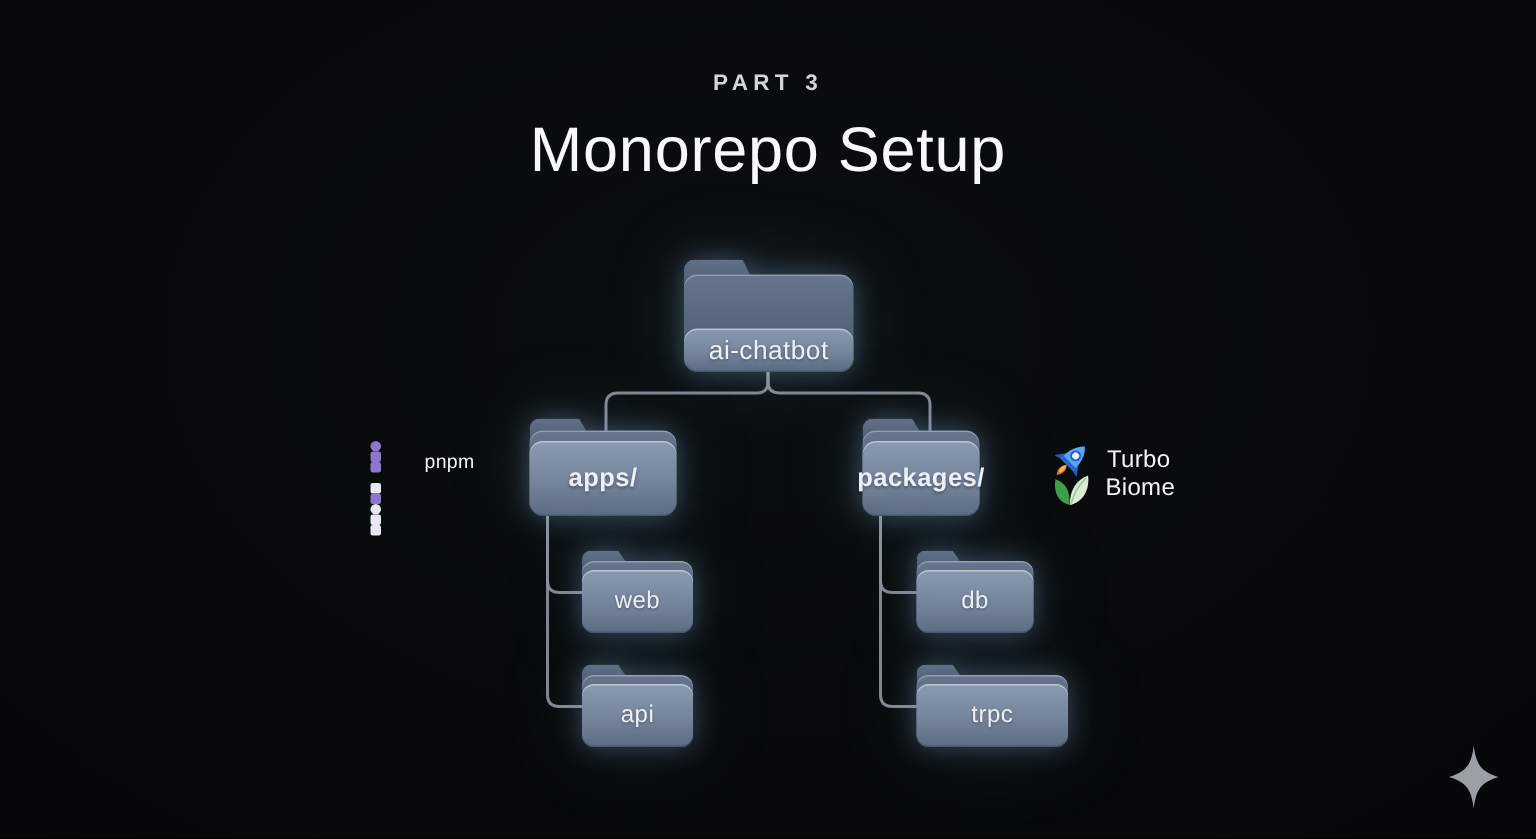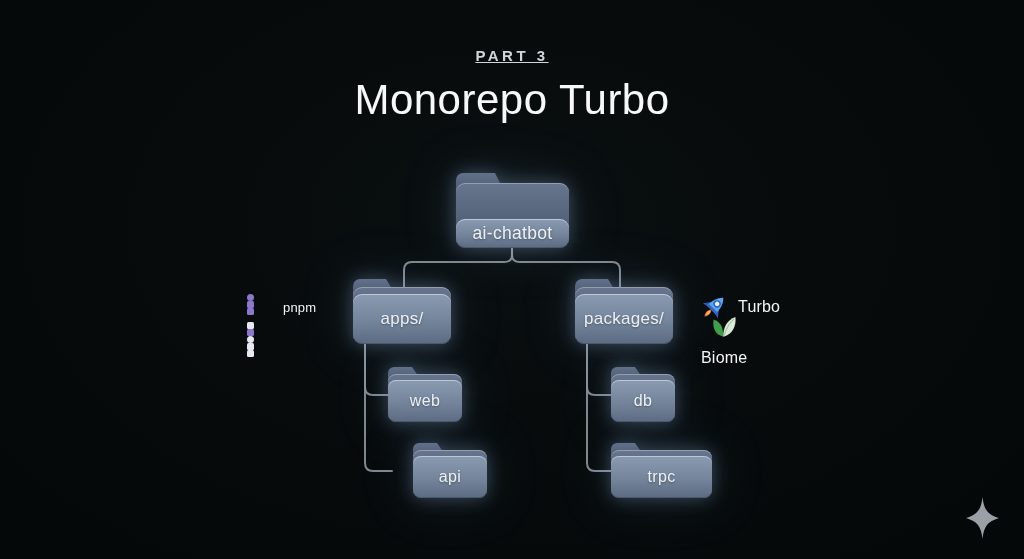--- a/index.html
+++ b/index.html
@@ -4,21 +4,21 @@
 <style>
   html,body{margin:0;padding:0;background:#000;}
   .canvas{
     position:relative;width:1024px;height:559px;overflow:hidden;
     background:radial-gradient(ellipse at 50% 40%, #0a0f10 0%, #060a0b 55%, #050808 100%);
     font-family:"Liberation Sans", sans-serif;
   }
   
   .part-label{
     position:absolute;left:0;right:0;top:47px;text-align:center;
-    font-size:15px;font-weight:700;letter-spacing:3.5px;color:#d3d6d9;text-decoration:underline;
+    font-size:15px;font-weight:700;letter-spacing:3.5px;color:#d3d6d9;
   }
   .title{
     position:absolute;left:0;right:0;top:76px;text-align:center;
     font-size:42px;font-weight:500;letter-spacing:.5px;color:#f7f8f9;
   }
   
   svg.connectors{position:absolute;left:0;top:0;width:1024px;height:559px;}
   svg.connectors path{fill:none;stroke:#8b939d;stroke-width:2;stroke-linecap:round;opacity:.92;}
   
   .folder{
@@ -48,21 +48,21 @@
     color:#edf1f6;text-shadow:0 1px 2px rgba(10,16,24,.35);
     letter-spacing:.3px;
   }
   .folder.lg .tab{height:18px;width:48px;}
   .folder.lg .back{top:10px;}
   .folder.lg .front{top:18px;margin-top:28px;}
   .folder.lg .folder-label{font-size:17.5px;}
   .folder.md .tab{height:15px;width:42px;}
   .folder.md .back{top:8px;}
   .folder.md .front{top:15px;}
-  .folder.md .folder-label{font-size:17px;}
+  .folder.md .folder-label{font-size:17px;font-weight:bold;}
   .folder.sm .tab{height:13px;width:33px;border-radius:6px 8px 0 0;}
   .folder.sm .back{top:7px;border-radius:8px;}
   .folder.sm .front{top:13px;border-radius:8px;align-items:center;}
   .folder.sm .folder-label{font-size:16px;}
   
   .tool{
     position:absolute;display:flex;align-items:center;gap:10px;
     color:#f2f4f6;font-size:16px;font-weight:500;letter-spacing:.2px;
   }
   .tool .tool-icon{flex:0 0 auto;display:block;}
@@ -78,21 +78,21 @@
   .pnpm-grid i.e{background:transparent;}
   
   .sparkle{position:absolute;left:966px;top:497px;width:33px;height:42px;}
 </style>
 </head>
 <body>
 
 <div class="canvas">
 
   <div class="part-label">PART 3</div>
-  <div class="title">Monorepo Turbo</div>
+  <div class="title">Monorepo Setup</div>
 
   <svg class="connectors" viewBox="0 0 1024 559" aria-hidden="true">
     <path d="M512,248 V255 Q512,262 504,262 H412 Q404,262 404,270 V292"></path>
     <path d="M512,248 V255 Q512,262 520,262 H612 Q620,262 620,270 V292"></path>
     <path d="M365,335 V387 Q365,395 373,395 H392"></path>
     <path d="M365,335 V463 Q365,471 373,471 H392"></path>
     <path d="M587,335 V387 Q587,395 595,395 H614"></path>
     <path d="M587,335 V463 Q587,471 595,471 H614"></path>
   </svg>
 
@@ -105,45 +105,45 @@
   </div>
 
   <div class="folder md" style="left:353px;top:279px;width:98px;height:65px;">
     <div class="tab"></div>
     <div class="back"></div>
     <div class="front">
       <span class="folder-label">apps/</span>
     </div>
   </div>
 
-  <div class="folder md" style="left:575px;top:279px;width:98px;height:65px;">
+  <div class="folder md" style="left:575px;top:279px;width:78px;height:65px;">
     <div class="tab"></div>
     <div class="back"></div>
     <div class="front">
       <span class="folder-label">packages/</span>
     </div>
   </div>
 
   <div class="folder sm" style="left:388px;top:367px;width:74px;height:55px;">
     <div class="tab"></div>
     <div class="back"></div>
     <div class="front">
       <span class="folder-label">web</span>
     </div>
   </div>
 
-  <div class="folder sm" style="left:388px;top:443px;width:74px;height:55px;margin-left:25px;">
+  <div class="folder sm" style="left:388px;top:443px;width:74px;height:55px;">
     <div class="tab"></div>
     <div class="back"></div>
     <div class="front">
       <span class="folder-label">api</span>
     </div>
   </div>
 
-  <div class="folder sm" style="left:611px;top:367px;width:64px;height:55px;">
+  <div class="folder sm" style="left:611px;top:367px;width:78px;height:55px;">
     <div class="tab"></div>
     <div class="back"></div>
     <div class="front">
       <span class="folder-label">db</span>
     </div>
   </div>
 
   <div class="folder sm" style="left:611px;top:443px;width:73px;height:55px;padding-left:28px;">
     <div class="tab"></div>
     <div class="back"></div>
@@ -175,21 +175,21 @@
         <path d="M16 1 C20.5 5 22.5 11 22.5 17 L22.5 20.5 L9.5 20.5 L9.5 17 C9.5 11 11.5 5 16 1 Z" fill="#56a6f4"></path>
         <path d="M9.5 17.5 L22.5 17.5 L22.5 20.5 L9.5 20.5 Z" fill="#2f66c4"></path>
         <circle cx="16" cy="11" r="3.4" fill="#e8f0fb" stroke="#2a5cc0" stroke-width="1.5"></circle>
         <path d="M16 20.5 C19 23.5 19 27.5 16 31.5 C13 27.5 13 23.5 16 20.5 Z" fill="#ed6a3c"></path>
         <path d="M16 21.5 C17.8 24 17.8 26.5 16 29.2 C14.2 26.5 14.2 24 16 21.5 Z" fill="#fbbf4e"></path>
       </g>
     </svg>
     <span>Turbo</span>
   </div>
 
-  <div class="tool" style="left:701px;top:313px;flex-direction:column;">
+  <div class="tool" style="left:701px;top:313px;">
     <svg class="tool-icon" width="26" height="26" viewBox="0 0 32 32" aria-hidden="true">
       <path d="M14.5 29 C5.5 26.5 1.5 19 3.2 8 C11.5 10.8 15.5 17.5 14.7 28 Z" fill="#3f9e49"></path>
       <path d="M15 29 C15 17.5 20 8.5 30 5 C31.5 16.5 26 26.5 15.5 29.2 Z" fill="#dcead7"></path>
       <path d="M28 7.5 C23 12 18.5 19.5 16.3 27.5" fill="none" stroke="#9cc89e" stroke-width="1.3" stroke-linecap="round"></path>
     </svg>
     <span>Biome</span>
   </div>
 
   <svg class="sparkle" viewBox="0 0 33 42" aria-hidden="true">
     <path d="M16.5 0 C18 12.8 21.5 17.5 33 21 C21.5 24.5 18 29.2 16.5 42 C15 29.2 11.5 24.5 0 21 C11.5 17.5 15 12.8 16.5 0 Z" fill="#9aa0a6"></path>

